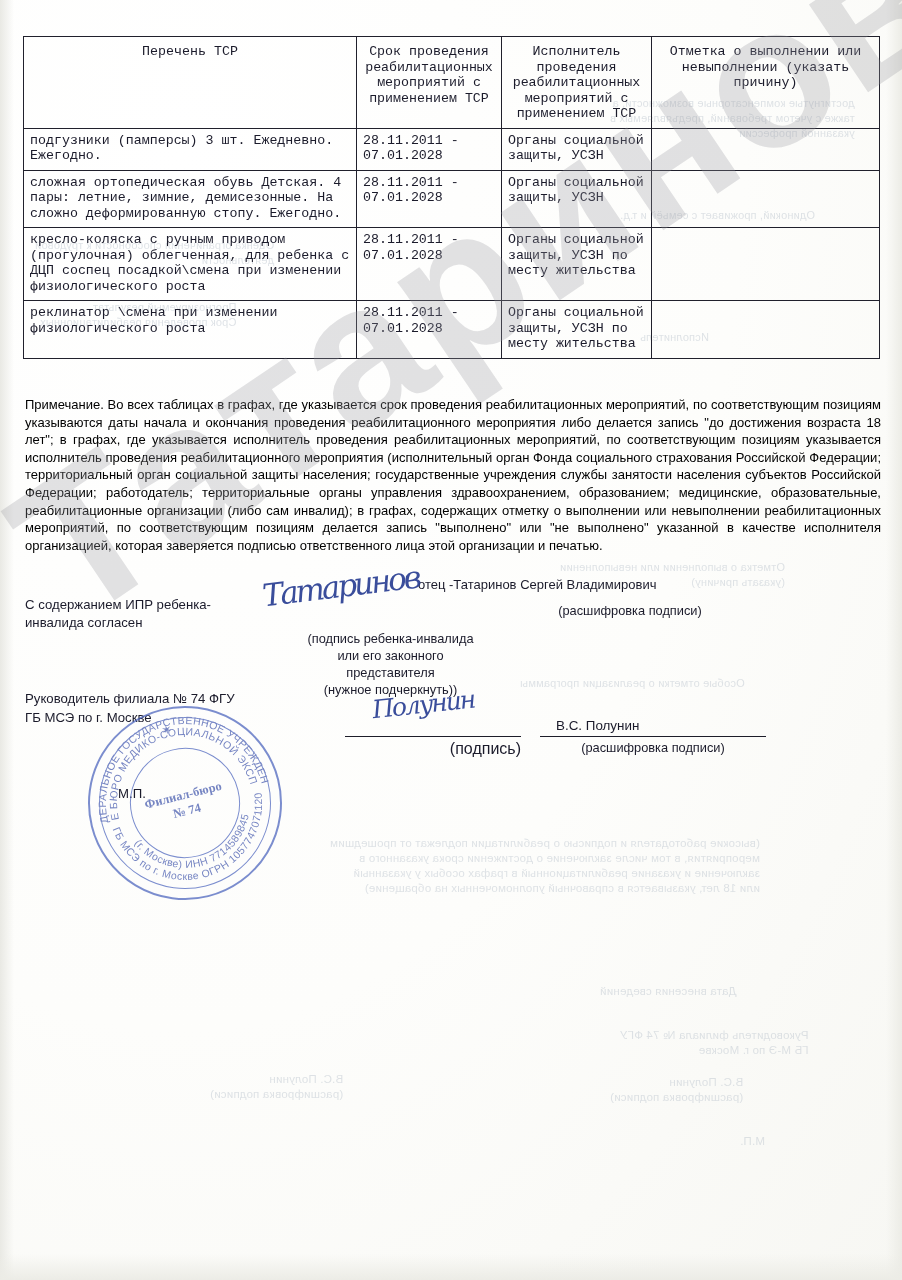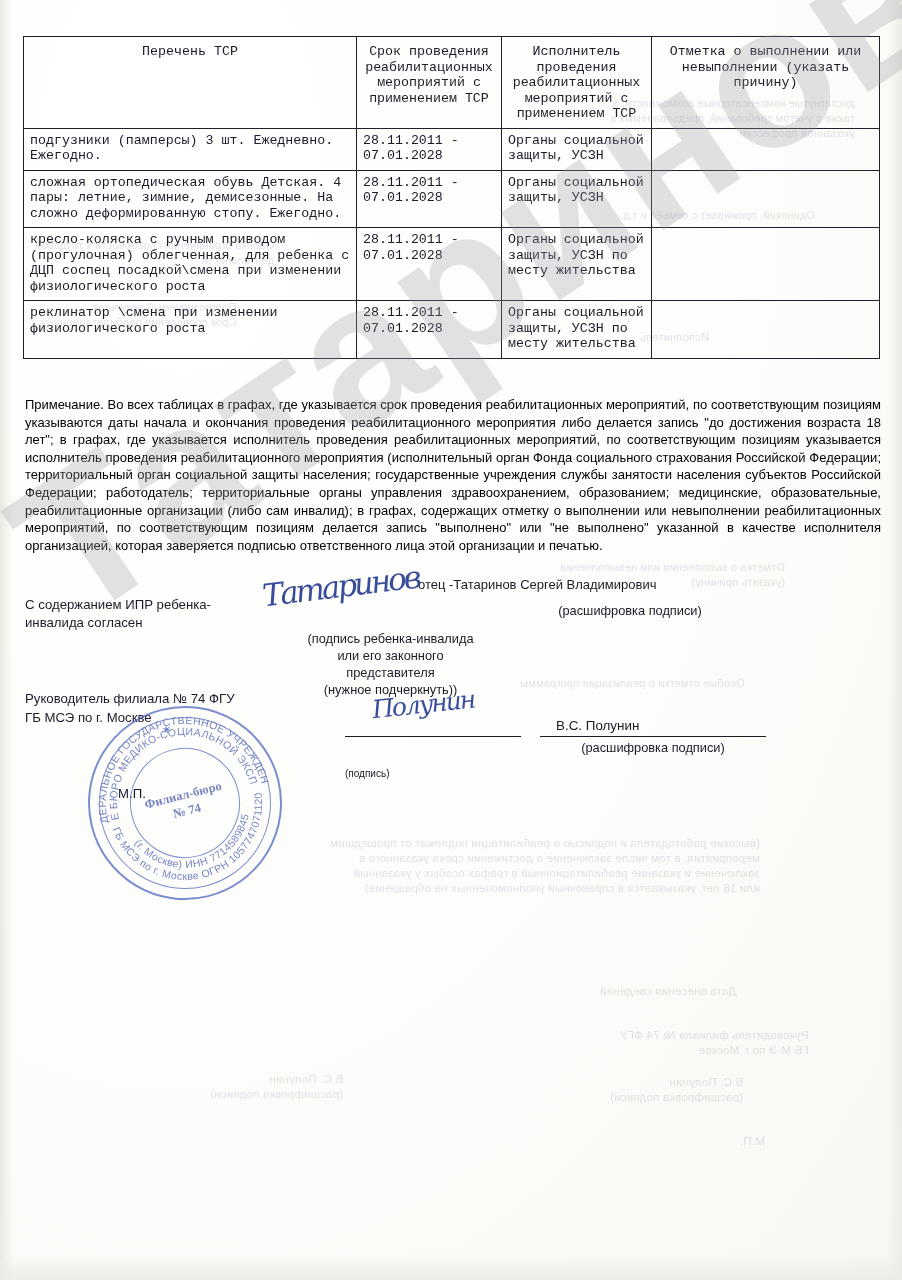--- a/index.html
+++ b/index.html
@@ -152,22 +152,22 @@
   }
   .sig-line-1 {
     position: absolute; left: 345px; top: 736px; width: 176px;
     border-bottom: 1.4px solid #1d1d29;
   }
   .sig-line-2 {
     position: absolute; left: 540px; top: 736px; width: 226px;
     border-bottom: 1.4px solid #1d1d29;
   }
   .sig-cap-1 {
-    position: absolute; left: 345px; top: 768px; width: 176px;
-    text-align: left; font-size: 10px;
+    position: absolute; left: 345px; top: 740px; width: 176px;
+    text-align: right; font-size: 16px;
   }
   .sig-cap-2 {
     position: absolute; left: 540px; top: 740px; width: 226px;
     text-align: center; font-size: 12.8px;
   }
   .director-name {
     position: absolute; left: 556px; top: 718px; font-size: 13.4px;
   }
   .mp {
     position: absolute; left: 118px; top: 786px; font-size: 13.2px;

